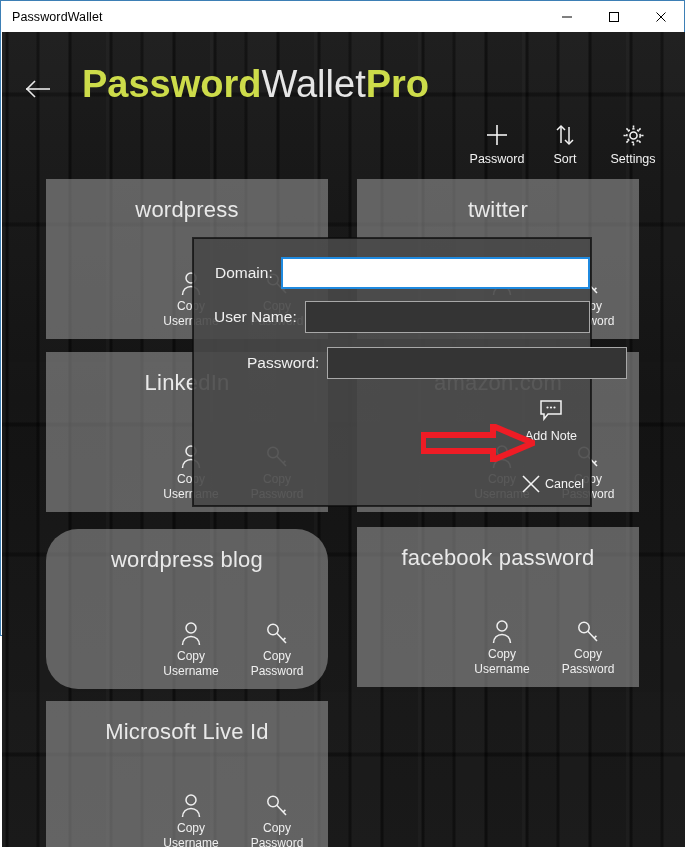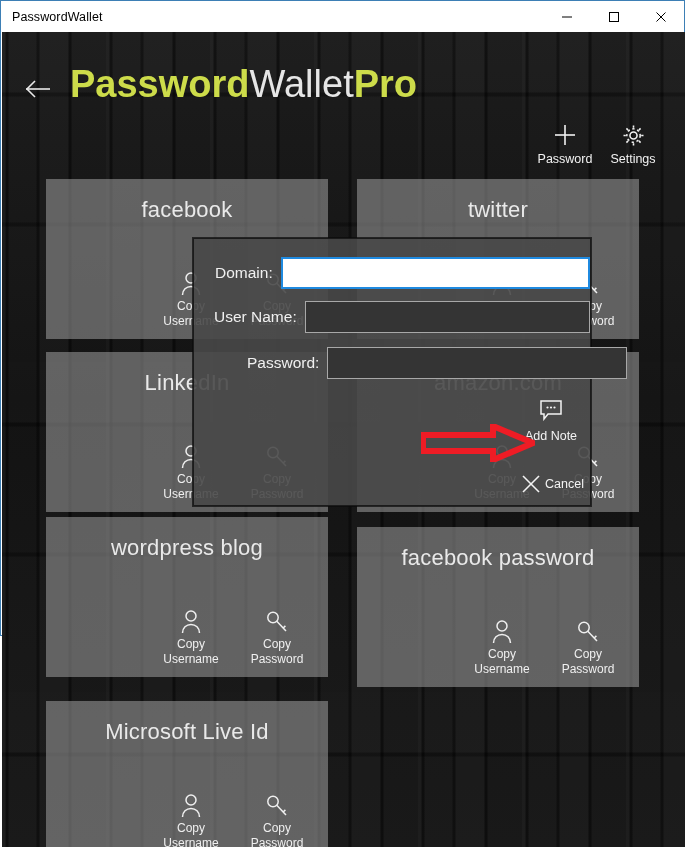--- a/index.html
+++ b/index.html
@@ -61,21 +61,21 @@
     background-size: 104px 100%, 100% 330px, 100% 100%;
   }
 
   
   .header { position: absolute; top: 0; left: 0; width: 683px; height: 82px; }
   .back-arrow {
     position: absolute; left: 22px; top: 45px;
     width: 30px; height: 24px;
   }
   .apptitle {
-    position: absolute; left: 68px; top: 30px;
+    position: absolute; left: 80px; top: 30px;
     font-size: 38px; line-height: 44px; white-space: nowrap;
     font-weight: 300;
   }
   .t-bold   { color: #cddc4a; font-weight: 700; }
   .t-light  { color: #e6e6e6; font-weight: 300; }
   .t-pro    { color: #cddc4a; font-weight: 700; }
 
   
   .cmdbar {
     position: absolute; top: 90px; right: 18px;
@@ -112,21 +112,21 @@
   .tile-act-lbl {
     font-size: 12px; color: #efefef; line-height: 15px;
     text-align: center; font-weight: 400;
   }
 
   
   #tile-facebook   { left: 44px;  top: 30px;  width: 282px; height: 160px; }
   #tile-twitter    { left: 355px; top: 30px;  width: 282px; height: 160px; }
   #tile-linkedin   { left: 44px;  top: 203px; width: 282px; height: 160px; }
   #tile-amazon     { left: 355px; top: 203px; width: 282px; height: 160px; }
-  #tile-wordpress  { left: 44px;  top: 368px; width: 282px; height: 160px; }
+  #tile-wordpress  { left: 44px;  top: 380px; width: 282px; height: 160px; border-radius: 32px; }
   #tile-company    { left: 355px; top: 378px; width: 282px; height: 160px; }
   #tile-mslive     { left: 44px;  top: 552px; width: 282px; height: 160px; }
 
   
   .dialog {
     position: absolute; left: 191px; top: 206px;
     width: 398px; height: 268px;
     background: rgba(72,72,72,0.90);
     border: 1px solid #1b1b1b;
     box-shadow: 0 0 0 1px rgba(10,10,10,.7);
@@ -216,41 +216,52 @@
 
     <div class="cmdbar">
       <div class="cmd-item">
         <div class="cmd-ico">
           <svg width="24" height="24" viewBox="0 0 24 24">
             <line x1="12" y1="2" x2="12" y2="22" stroke="#f2f2f2" stroke-width="1.6"></line>
             <line x1="2" y1="12" x2="22" y2="12" stroke="#f2f2f2" stroke-width="1.6"></line>
           </svg>
         </div>
         <span class="cmd-label">Password</span>
+      </div>
+      <div class="cmd-item">
+        <div class="cmd-ico">
+          <svg width="24" height="24" viewBox="0 0 24 24">
+            <line x1="8" y1="3" x2="8" y2="20" stroke="#f2f2f2" stroke-width="1.5"></line>
+            <polyline points="4,7 8,3 12,7" fill="none" stroke="#f2f2f2" stroke-width="1.5"></polyline>
+            <line x1="16" y1="4" x2="16" y2="21" stroke="#f2f2f2" stroke-width="1.5"></line>
+            <polyline points="12,17 16,21 20,17" fill="none" stroke="#f2f2f2" stroke-width="1.5"></polyline>
+          </svg>
+        </div>
+        <span class="cmd-label">Sort</span>
       </div>
       <div class="cmd-item">
         <div class="cmd-ico">
           <svg width="25" height="25" viewBox="0 0 24 24">
             <g fill="none" stroke="#f2f2f2" stroke-width="1.5">
               <circle cx="12" cy="12" r="3.4"></circle>
               <path d="M12 2.4v2.2M12 19.4v2.2M21.6 12h-2.2M4.6 12H2.4
                        M18.8 5.2l-1.6 1.6M6.8 17.2l-1.6 1.6
                        M18.8 18.8l-1.6-1.6M6.8 6.8L5.2 5.2"></path>
               <circle cx="12" cy="12" r="6.4" stroke-dasharray="2.2 2.6"></circle>
             </g>
           </svg>
         </div>
         <span class="cmd-label">Settings</span>
       </div>
     </div>
 
     <div class="tiles">
 
       <div class="tile" id="tile-facebook">
-        <div class="tile-title">facebook</div>
+        <div class="tile-title">wordpress</div>
         <div class="tile-actions">
           <div class="tile-act">
             <div class="tile-act-ico">
               <svg width="24" height="26" viewBox="0 0 24 26">
                   <g fill="none" stroke="#efefef" stroke-width="1.5">
                 <circle cx="12" cy="7" r="5"></circle>
                     <path d="M3.5 24c0-5 3.8-8.6 8.5-8.6S20.5 19 20.5 24"></path>
                   </g>
                 </svg>
             </div>

